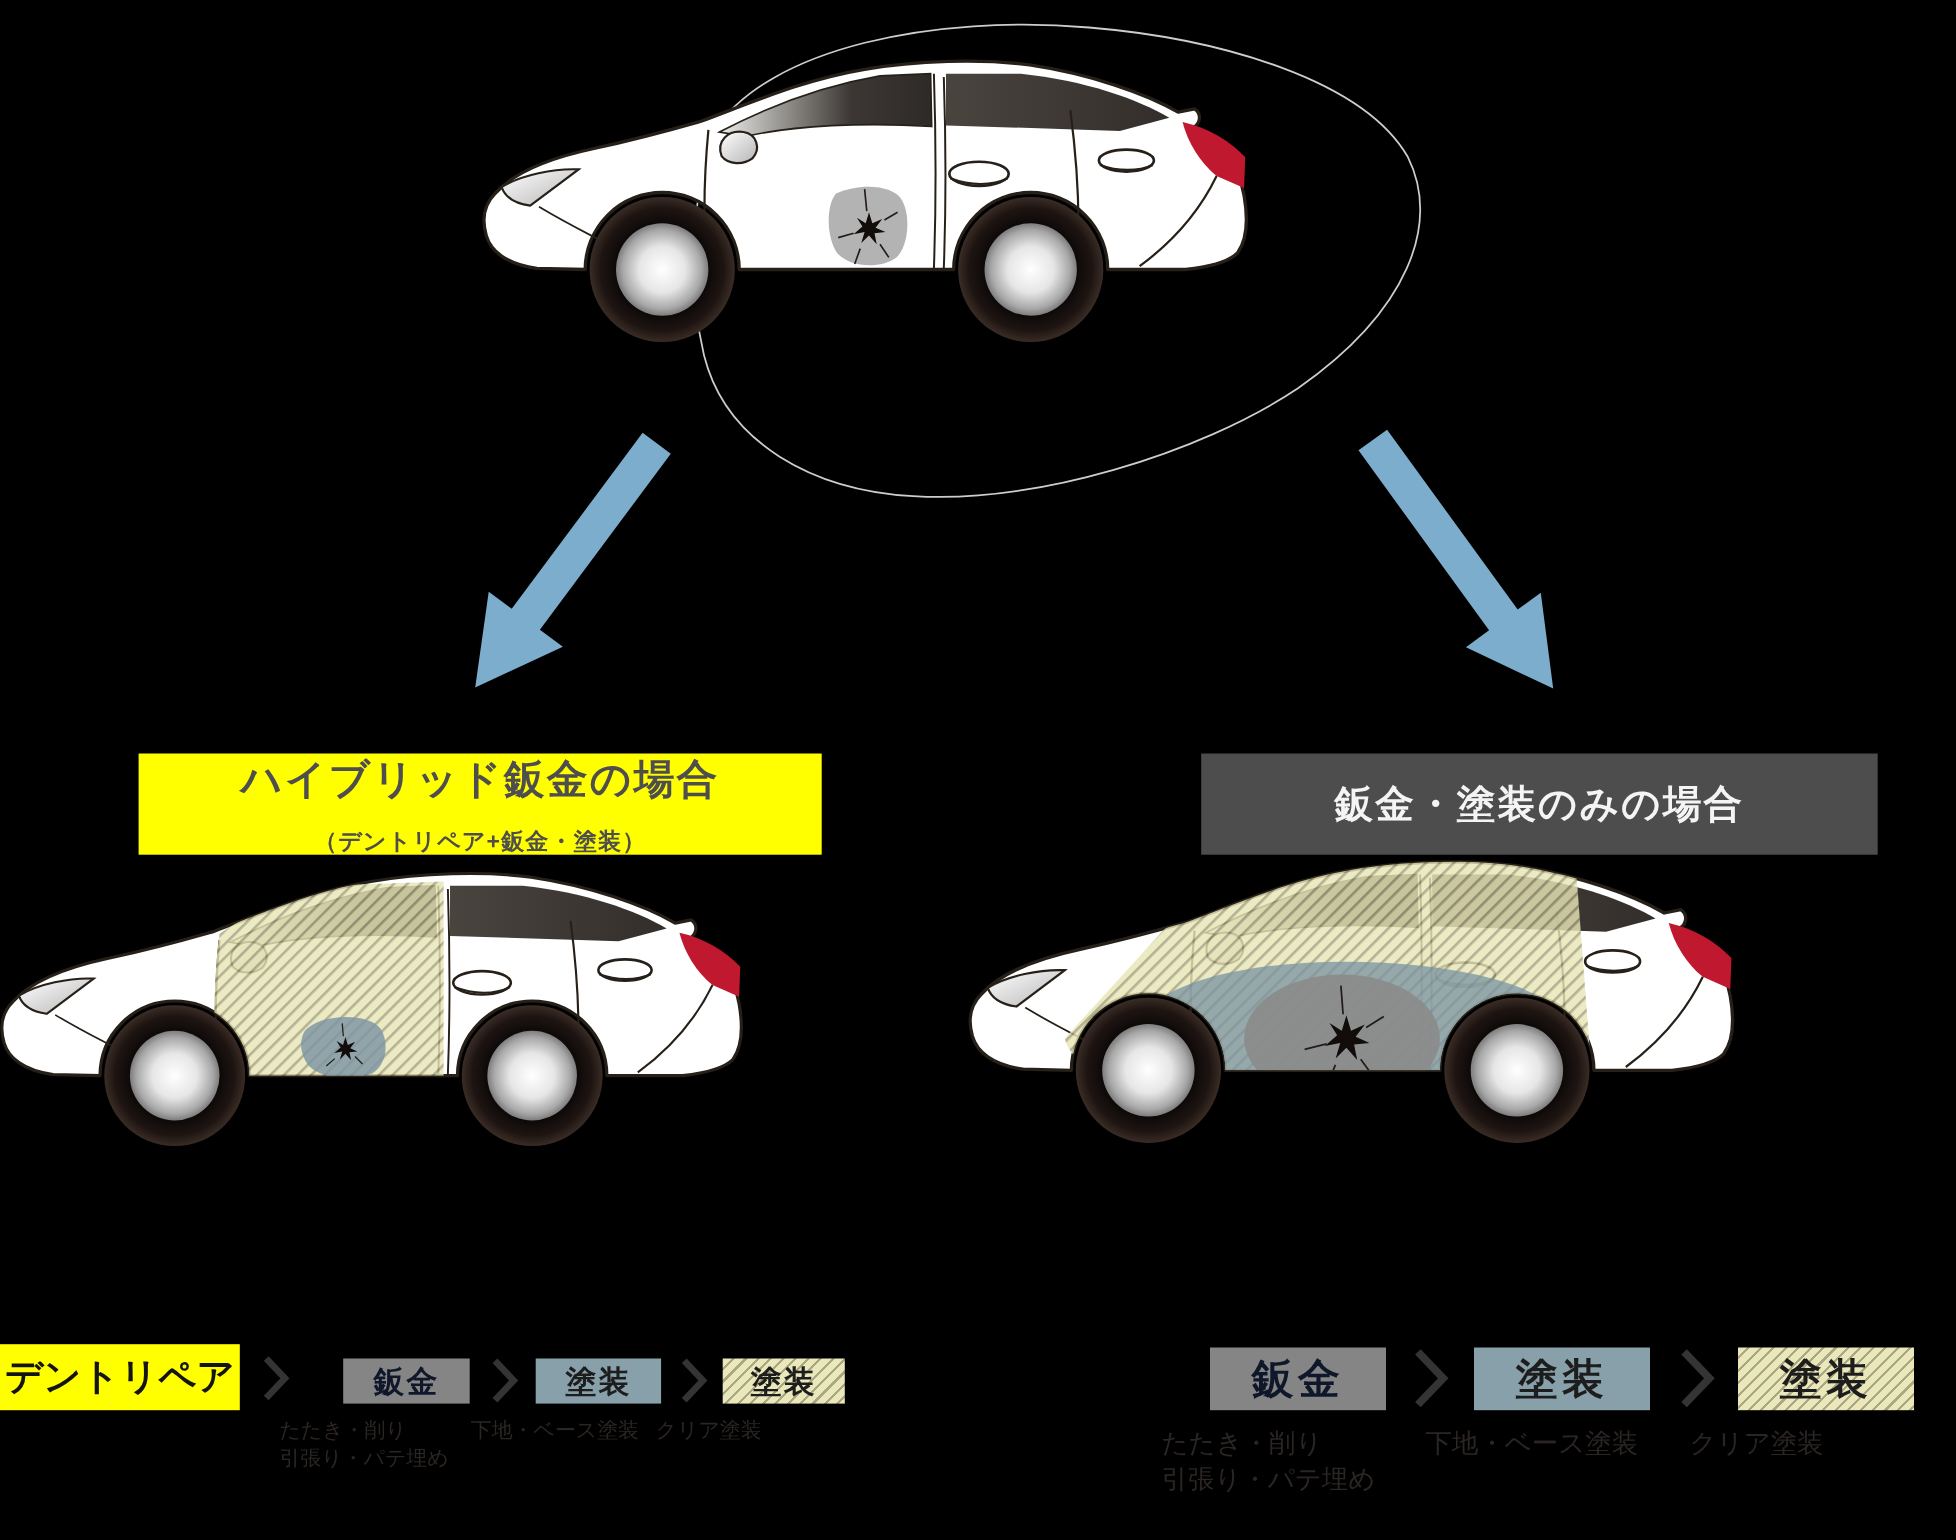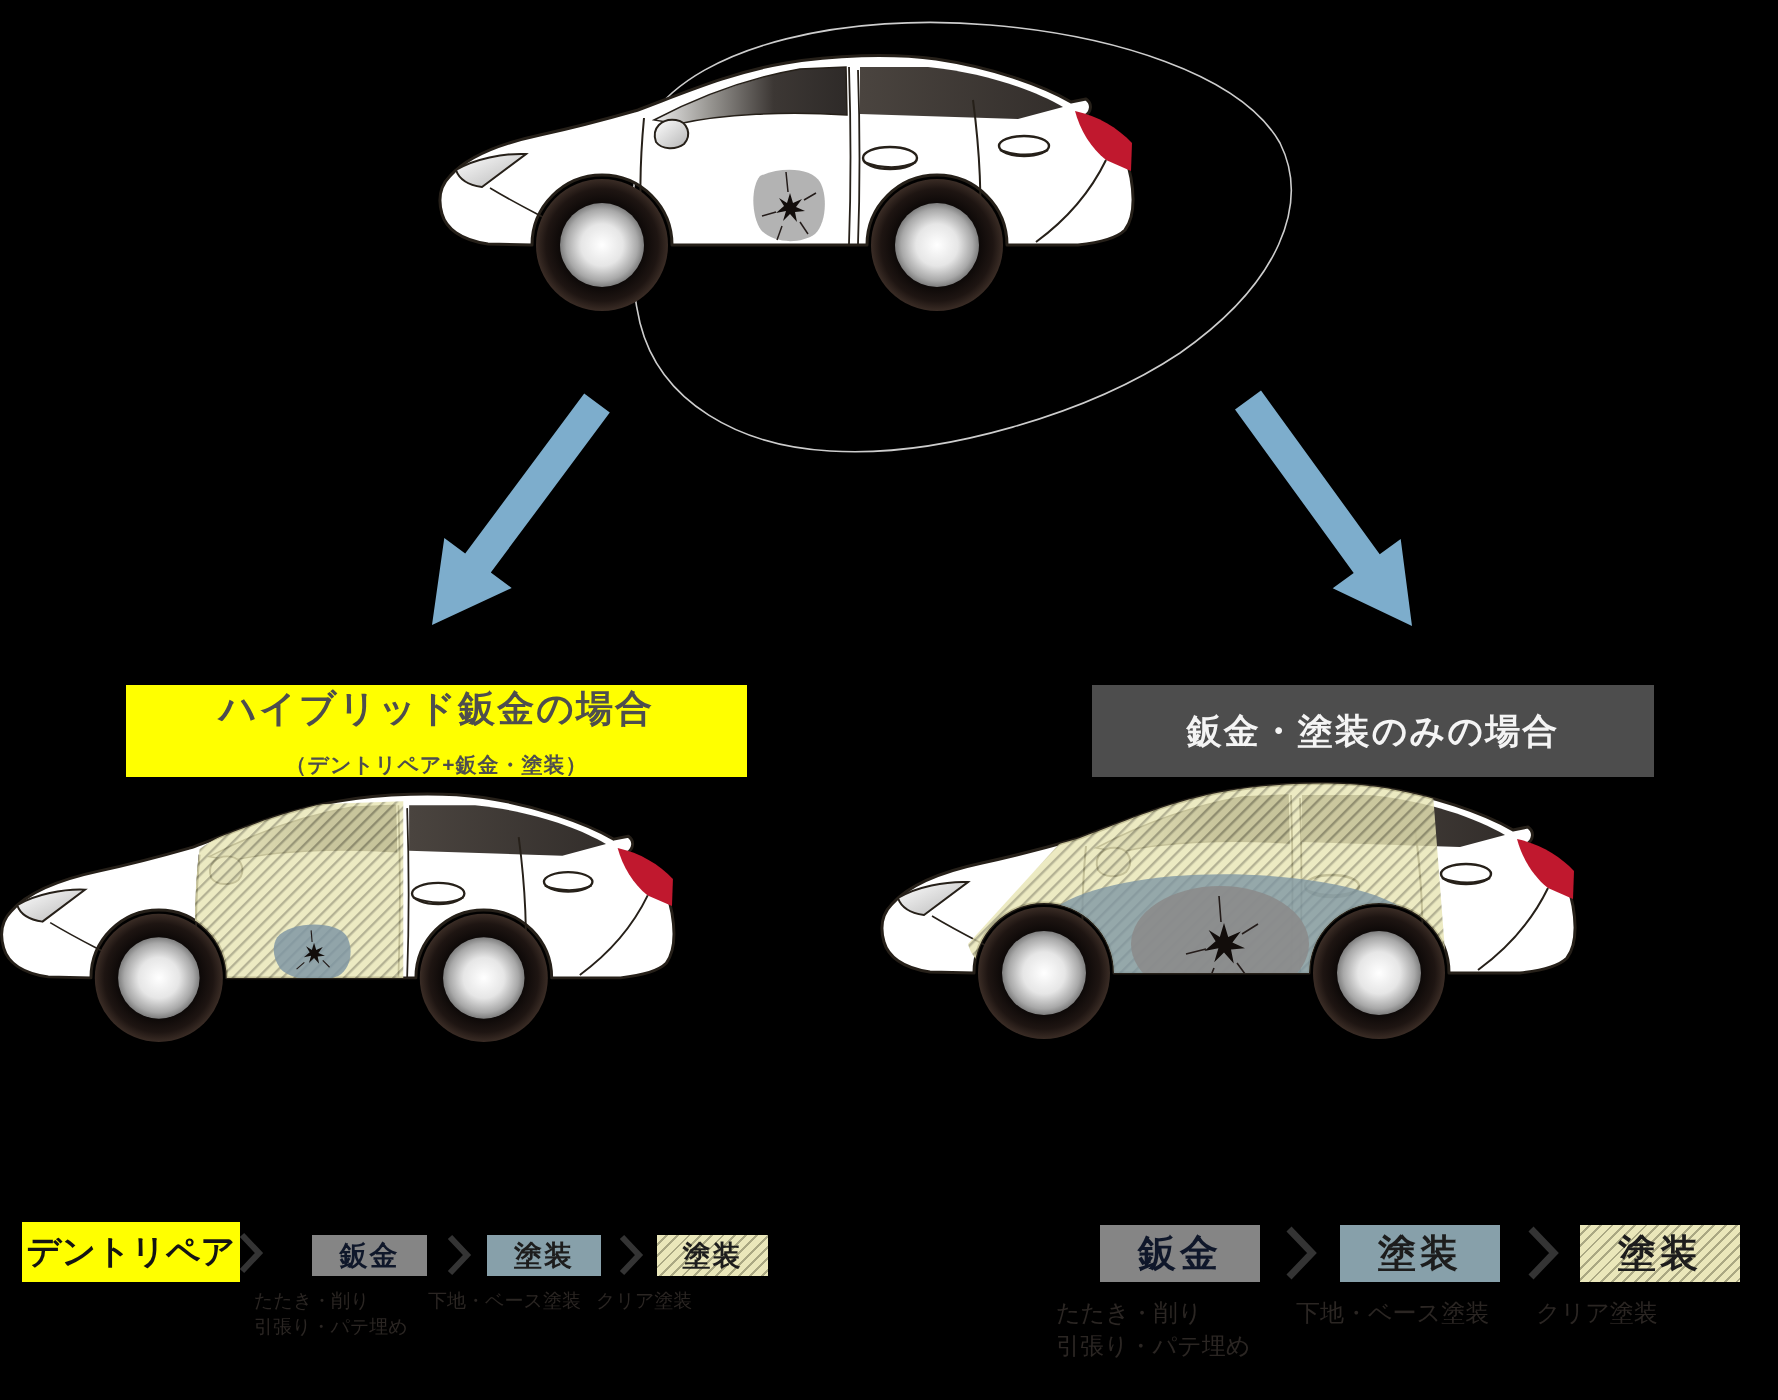--- a/index.html
+++ b/index.html
@@ -5,33 +5,33 @@
   html,body{margin:0;padding:0;background:#000;}
   .canvas{
     position:relative;width:1778px;height:1400px;background:var(--bg,#000);
     font-family:"Liberation Sans","DejaVu Sans",sans-serif;overflow:hidden;
   }
   .scene{position:absolute;left:0;top:0;width:1778px;height:1400px;}
 
   
   .case-label{position:absolute;display:flex;flex-direction:column;align-items:center;justify-content:center;text-align:center;}
   .case-label.yellow{left:126px;top:685px;width:621px;height:92px;background:var(--highlight-yellow,#ffff00);}
-  .case-label.gray{left:1092px;top:685px;width:562px;height:92px;background:var(--case-gray,#4d4d4d);}
+  .case-label.gray{left:1092px;top:685px;width:615px;height:92px;background:var(--case-gray,#4d4d4d);}
   .case-title-dark{font-size:37px;font-weight:bold;color:#4e4e4e;letter-spacing:2px;}
   .case-subtitle-dark{font-size:21px;font-weight:bold;color:#4e4e4e;margin-top:17px;letter-spacing:1px;}
   .case-title-light{font-size:35px;font-weight:bold;color:#f4f4f4;letter-spacing:2px;}
 
   
   .step{position:absolute;display:flex;align-items:center;justify-content:center;font-weight:bold;white-space:nowrap;}
   .step.yellow{background:var(--highlight-yellow,#ffff00);color:#141414;}
   .step.gray{background:var(--step-gray,#858585);color:#0f172a;}
   .step.blue{background:var(--step-blue,#87a0aa);color:#1d1d1d;}
   .step.hatch{background:repeating-linear-gradient(135deg,#eae7ba 0 6px,#aaa883 6px 8px);color:#1d1d1d;}
 
-  .s-dent   {left:0px;   top:1222px;width:218px;height:60px;font-size:34px;margin-left:22px;}
+  .s-dent   {left:0px;   top:1222px;width:218px;height:60px;font-size:34px;}
   .s-l-bankin{left:312px;top:1235px;width:115px;height:41px;font-size:28px;letter-spacing:2px;}
   .s-l-toso1{left:487px; top:1235px;width:114px;height:41px;font-size:28px;letter-spacing:2px;}
   .s-l-toso2{left:657px; top:1235px;width:111px;height:41px;font-size:28px;letter-spacing:2px;}
   .s-r-bankin{left:1100px;top:1225px;width:160px;height:57px;font-size:38px;letter-spacing:4px;}
   .s-r-toso1{left:1340px;top:1225px;width:160px;height:57px;font-size:38px;letter-spacing:4px;}
   .s-r-toso2{left:1580px;top:1225px;width:160px;height:57px;font-size:38px;letter-spacing:4px;}
 
   
   .caption{position:absolute;text-align:left;font-weight:normal;color:var(--caption-dark,#2b2623);}
   .cap-s{font-size:19px;line-height:26px;}

